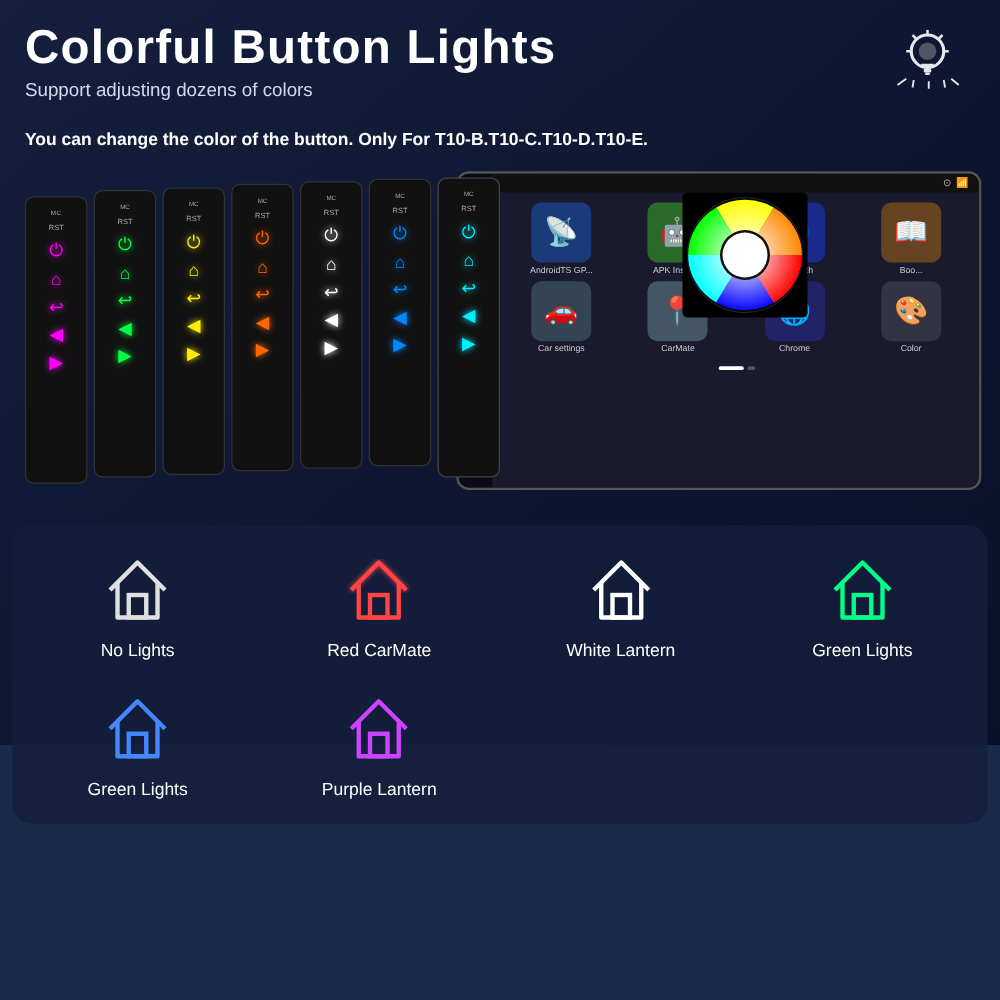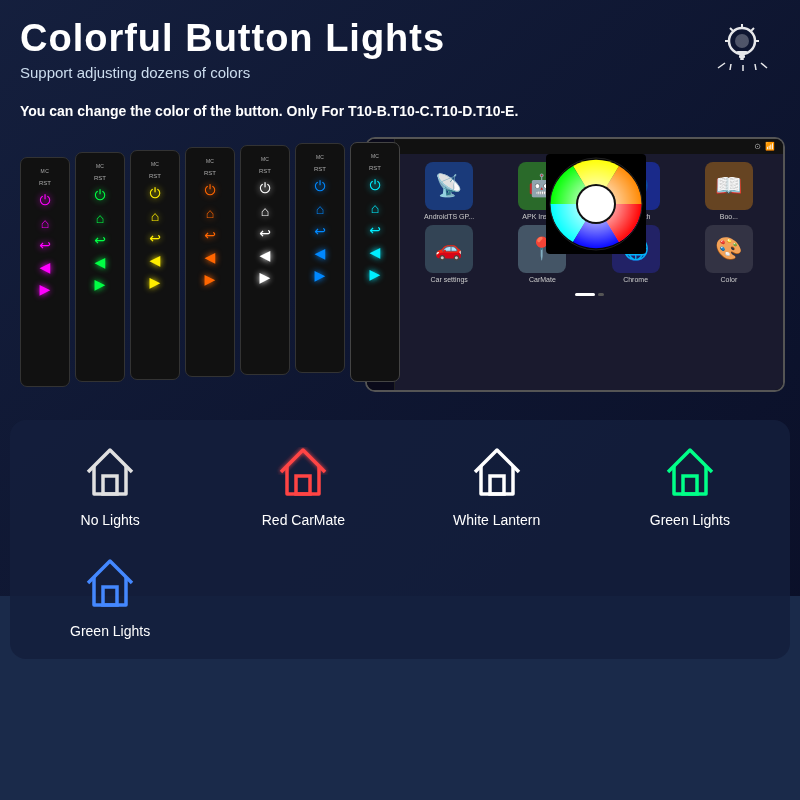--- a/index.html
+++ b/index.html
@@ -378,18 +378,26 @@
 
       <div class="light-item">
         <svg width="64" height="64" viewBox="0 0 64 64" fill="none">
           <polyline points="10,32 32,10 54,32" stroke="#4488ff" stroke-width="3.5" stroke-linejoin="round" fill="none"></polyline>
           <polyline points="16,26 16,54 48,54 48,26" stroke="#4488ff" stroke-width="3.5" stroke-linejoin="round" fill="none"></polyline>
           <rect x="25" y="36" width="14" height="18" stroke="#4488ff" stroke-width="3.5" fill="none"></rect>
         </svg>
         <span class="light-label">Green Lights</span>
       </div>
 
+      <div class="light-item">
+        <svg width="64" height="64" viewBox="0 0 64 64" fill="none">
+          <polyline points="10,32 32,10 54,32" stroke="#cc44ff" stroke-width="3.5" stroke-linejoin="round" fill="none"></polyline>
+          <polyline points="16,26 16,54 48,54 48,26" stroke="#cc44ff" stroke-width="3.5" stroke-linejoin="round" fill="none"></polyline>
+          <rect x="25" y="36" width="14" height="18" stroke="#cc44ff" stroke-width="3.5" fill="none"></rect>
+        </svg>
+        <span class="light-label">Purple Lantern</span>
+      </div>
 
 
     </div>
   </div>
 
 </div>
 
 </body></html>

